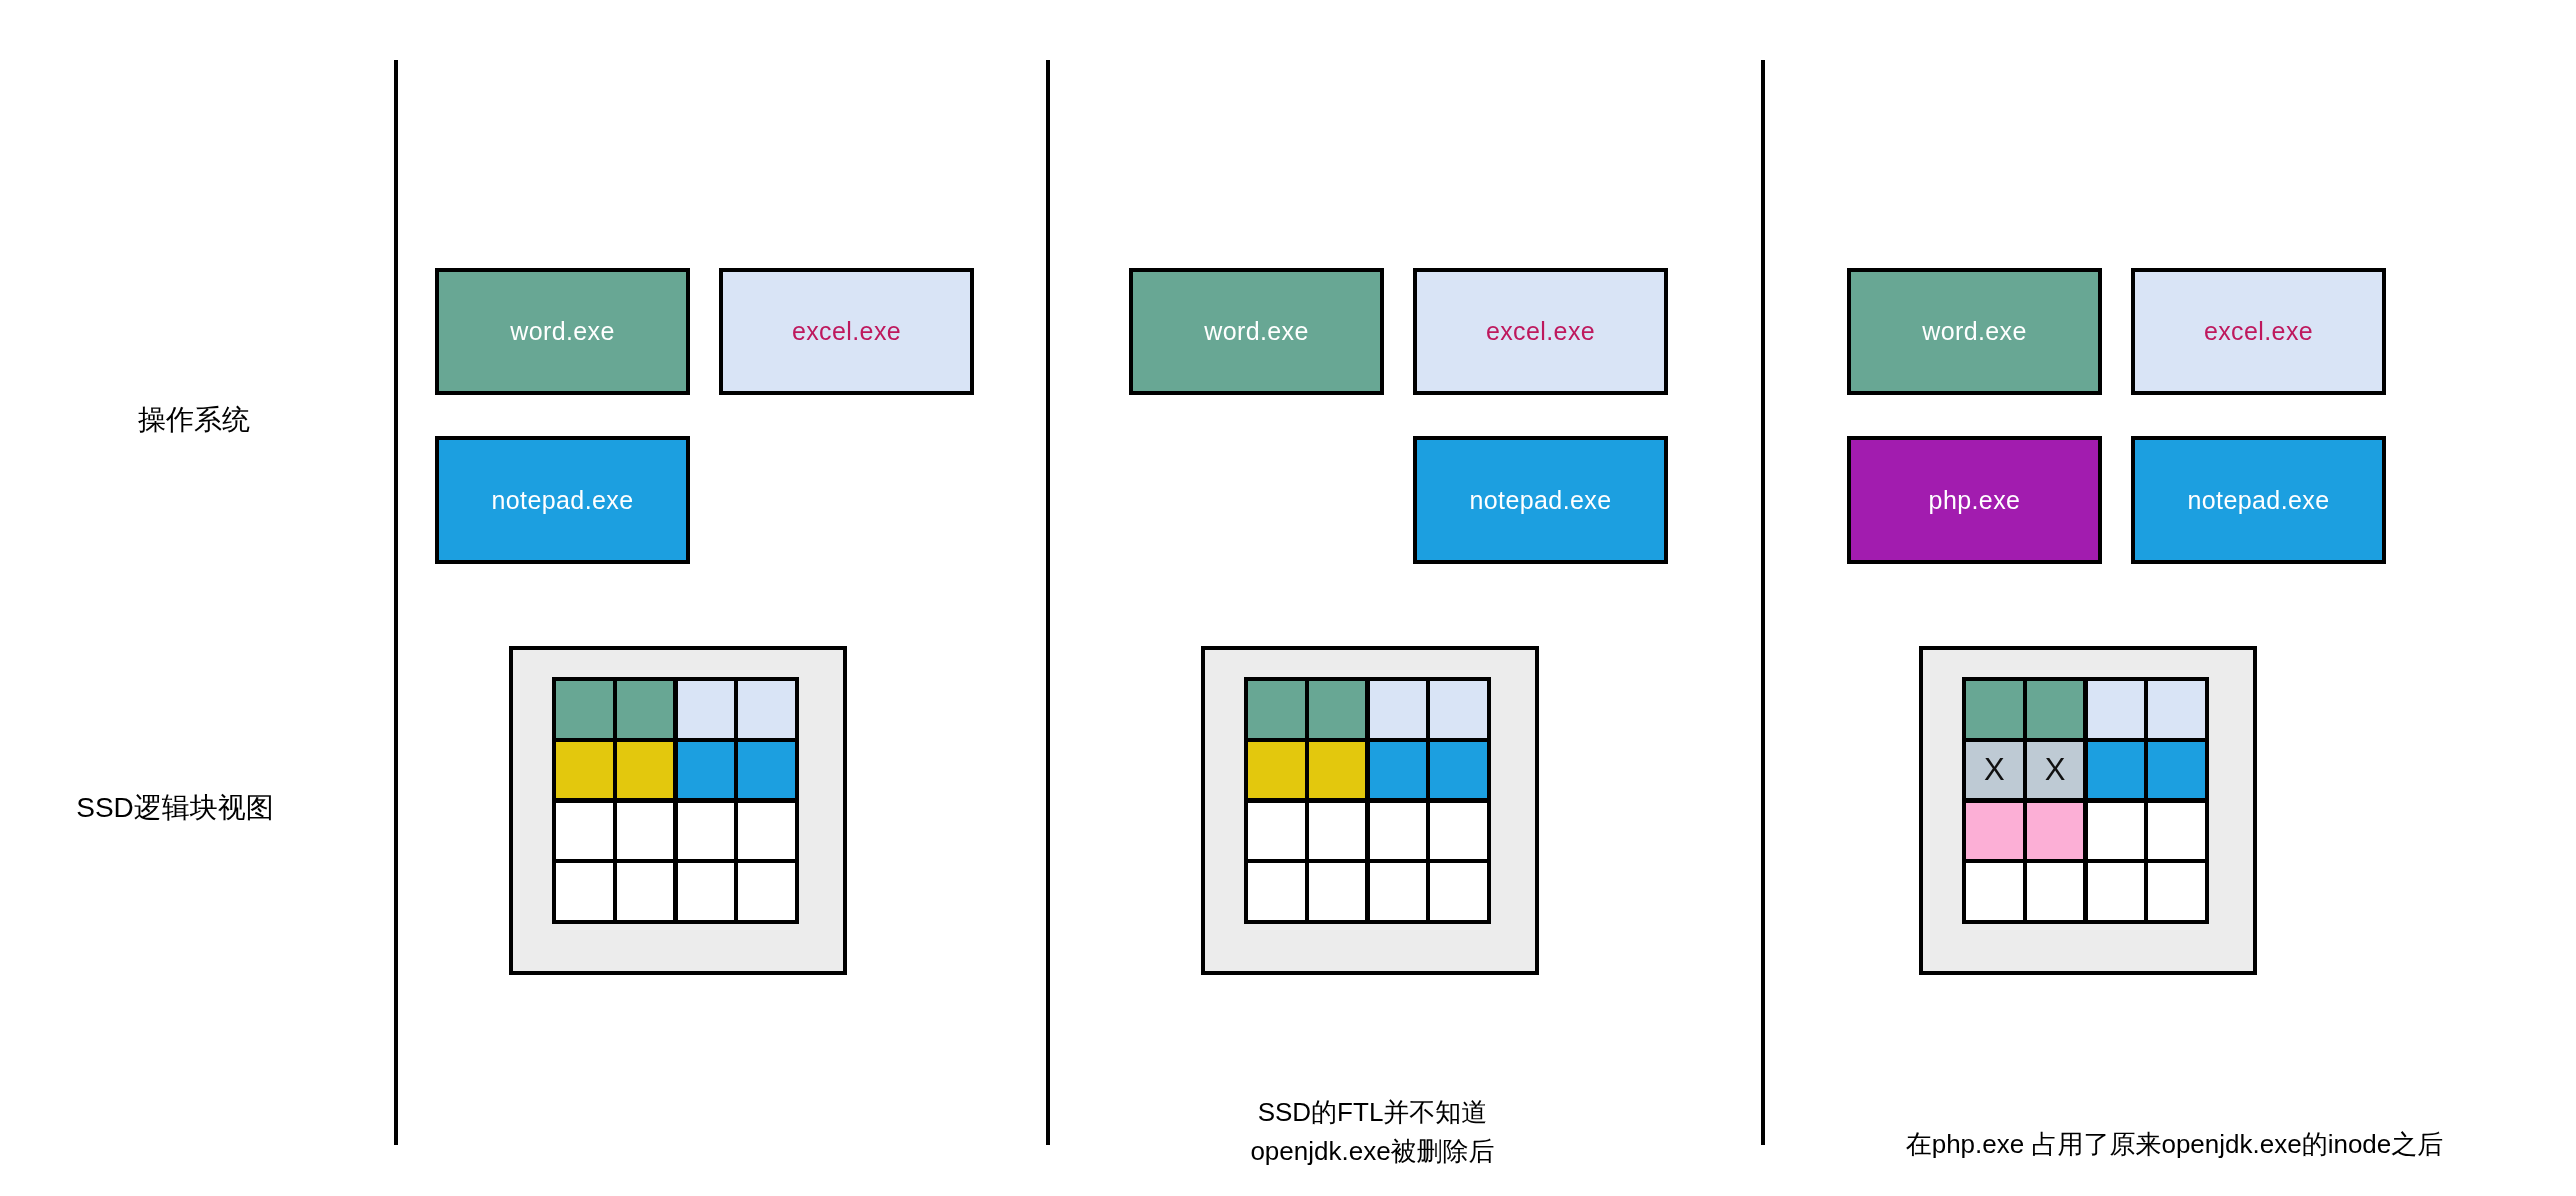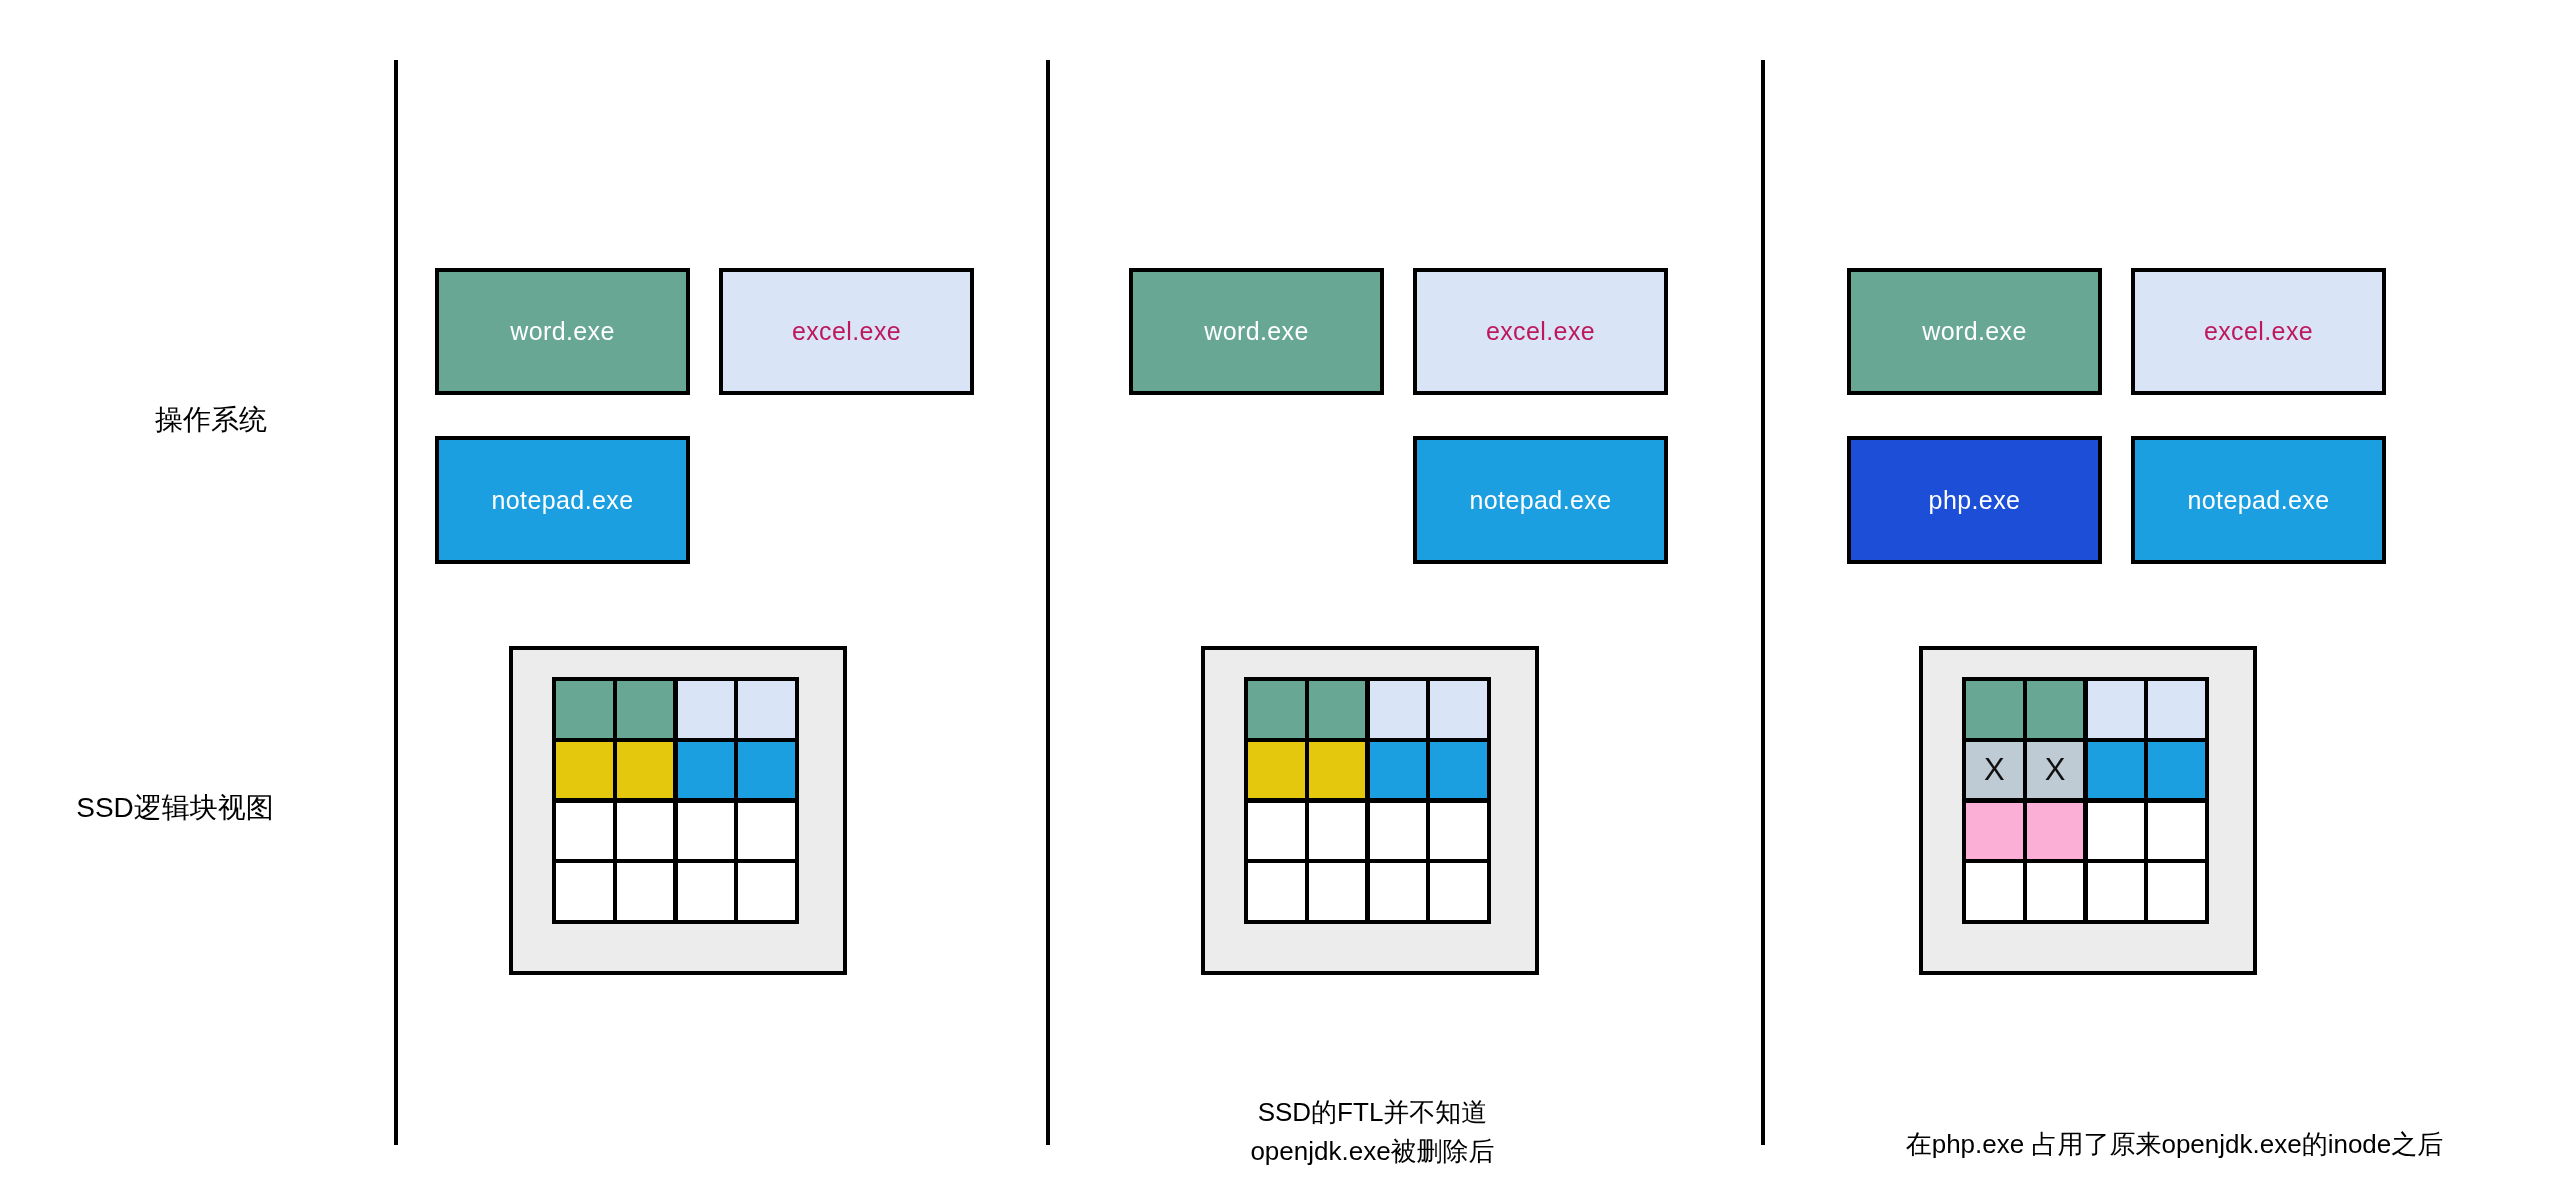--- a/index.html
+++ b/index.html
@@ -4,21 +4,21 @@
 <style>
   html,body{margin:0;padding:0;}
   body{
     width:2576px;height:1197px;position:relative;background:#ffffff;
     font-family:"Liberation Sans",sans-serif;color:#000;overflow:hidden;
   }
   .vline{position:absolute;top:60px;width:4.2px;height:1085px;background:#000;}
   #vline-1{left:394px;} #vline-2{left:1046px;} #vline-3{left:1761px;}
 
   .side-label{position:absolute;font-size:28px;text-align:center;white-space:nowrap;}
-  #os-label{left:113px;top:401px;width:196px;}
+  #os-label{left:96px;top:401px;width:196px;}
   #ssd-label{left:35px;top:789px;width:280px;}
 
   .apps{
     position:absolute;top:268px;
     display:grid;grid-template-columns:255px 255px;grid-template-rows:127px 128px;
     column-gap:29px;row-gap:41px;
   }
   #apps-1{left:435px;} #apps-2{left:1129px;} #apps-3{left:1847px;}
   .app{
     border:4.9px solid #000;box-sizing:border-box;
@@ -126,21 +126,21 @@
   <div>openjdk.exe被删除后</div>
 </div>
 
 <div class="apps" id="apps-3">
   <div class="app" data-color="green" style="background: rgb(104, 167, 148);">
     <span>word.exe</span>
   </div>
   <div class="app" data-color="light_blue" style="background: rgb(217, 228, 246);">
     <span>excel.exe</span>
   </div>
-  <div class="app" data-color="pink" style="background: #1d4ed8;">
+  <div class="app" data-color="pink" style="background: #a21caf;">
     <span>php.exe</span>
   </div>
   <div class="app" data-color="blue" style="background: rgb(28, 159, 224);">
     <span>notepad.exe</span>
   </div>
 </div>
 <div class="ssd" id="ssd-3">
   <div class="blocks">
       <div class="cell" data-color="green" style="background: rgb(104, 167, 148);"></div>
       <div class="cell" data-color="green" style="background: rgb(104, 167, 148);"></div>

